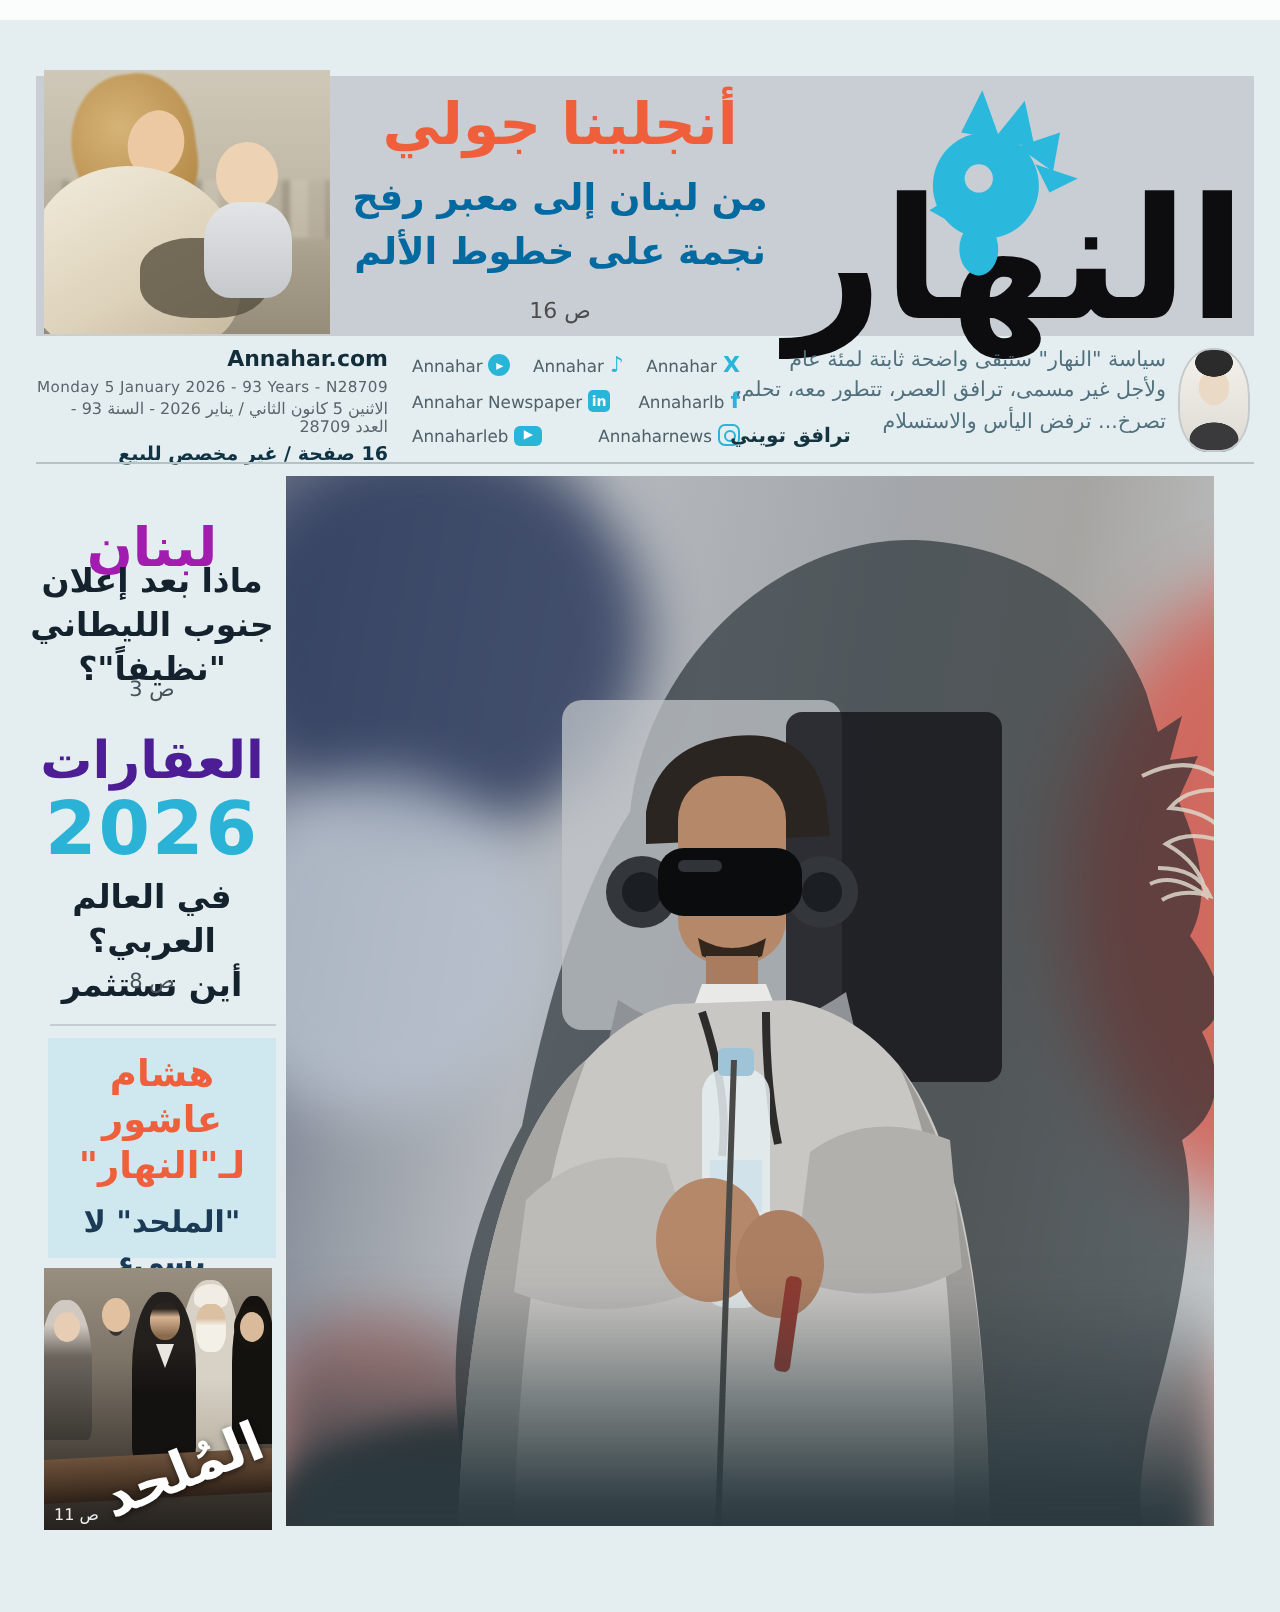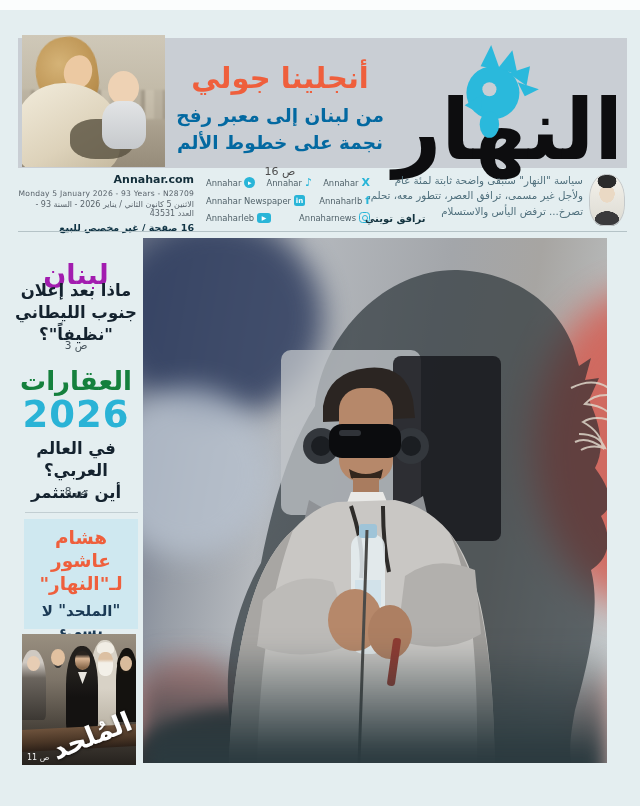--- a/index.html
+++ b/index.html
@@ -18,21 +18,21 @@
   .jolie .face{position:absolute;left:42px;top:20px;width:28px;height:34px;border-radius:50%;
      background:#ecc9a2;transform:rotate(14deg);}
   .jolie .shawl{position:absolute;left:-6px;top:48px;width:104px;height:92px;border-radius:46% 54% 30% 30%;
      background:linear-gradient(150deg,#f2ecdc,#ddd2ba 60%,#c2b69c);}
   .jolie .arm{position:absolute;left:48px;top:84px;width:64px;height:40px;border-radius:40%;
      background:#57503f;opacity:.8;}
   .jolie .baby-head{position:absolute;left:86px;top:36px;width:31px;height:34px;border-radius:50%;
      background:#eed2b4;}
   .jolie .baby-body{position:absolute;left:80px;top:66px;width:44px;height:48px;border-radius:40% 40% 30% 30%;
      background:linear-gradient(#e2e4e6,#c6c9cc);}
-  .topstory{position:absolute;left:158px;top:24px;width:208px;text-align:center;direction:rtl;}
+  .topstory{position:absolute;left:158px;top:8px;width:208px;text-align:center;direction:rtl;}
   .topstory .hd{font-size:29px;font-weight:bold;color:#ef5f3c;line-height:1.15;}
   .topstory .sub{font-size:18.5px;font-weight:bold;color:#0369a1;line-height:1.35;margin-top:9px;}
   .topstory .pref{font-size:11px;color:#4c4c4c;margin-top:9px;}
   .logo{position:absolute;right:2px;top:0;width:242px;height:130px;}
   .logo-text{position:absolute;bottom:-4px;right:2px;font-size:84px;font-weight:bold;color:#0d0d0f;
      line-height:1;direction:rtl;letter-spacing:-3px;}
   .rooster{position:absolute;left:64px;top:0px;width:106px;height:106px;}
 
   
   .infobar{position:absolute;left:18px;top:172px;width:609px;height:58px;}
@@ -65,21 +65,21 @@
      box-shadow:0 0 0 1px #c4c9cb inset;}
   .divider{position:absolute;left:18px;top:231px;width:609px;height:1px;background:#b5c3c7;}
 
   
   .sb{position:absolute;left:10px;width:132px;text-align:center;direction:rtl;}
   .sb1t{top:243px;font-size:27px;font-weight:bold;color:#a21caf;margin-top:16px;}
   .sb-body{font-size:16.5px;font-weight:bold;color:#14222e;line-height:1.32;}
   .sb1b{top:280px;}
   .sb-pref{font-size:10.5px;color:#45525a;}
   .sb1p{top:339px;}
-  .sb2t1{top:366px;font-size:26px;font-weight:bold;color:#15803d;}
+  .sb2t1{top:366px;font-size:26px;font-weight:bold;color:#4c1d95;}
   .sb2t2{top:393px;font-size:37px;font-weight:bold;color:#2ab3d6;letter-spacing:1px;}
   .sb2b{top:438px;}
   .sb2p{top:485px;}
   .sb-div{position:absolute;left:25px;top:512px;width:113px;height:1px;background:#c2ced2;}
   .cyanbox{position:absolute;left:24px;top:519px;width:114px;height:110px;background:#cfe8f0;
      text-align:center;direction:rtl;padding-top:7px;box-sizing:border-box;}
   .cyanbox .ttl{font-size:18.5px;font-weight:bold;color:#ef5f3c;line-height:1.25;}
   .cyanbox .subn{font-size:15px;font-weight:bold;color:#1b3a55;line-height:1.3;margin-top:7px;}
 
   
@@ -164,21 +164,21 @@
         <circle cx="48" cy="58" r="8" fill="#c9ced4"></circle>
       </svg>
     </div>
   </div>
 
   <div class="infobar">
 
     <div class="issue">
       <div class="site">Annahar.com</div>
       <div class="den">Monday 5 January 2026 - 93 Years - N28709</div>
-      <div class="dar">الاثنين 5 كانون الثاني / يناير 2026 - السنة 93 - العدد 43531</div>
+      <div class="dar">الاثنين 5 كانون الثاني / يناير 2026 - السنة 93 - العدد 28709</div>
       <div class="note">16 صفحة / غير مخصص للبيع</div>
     </div>
 
     <div class="social">
       <div class="srow">
         <span class="sitem">
           <span class="slabel">Annahar</span>
           <span class="icn">▸</span>
         </span>
         <span class="sitem">

